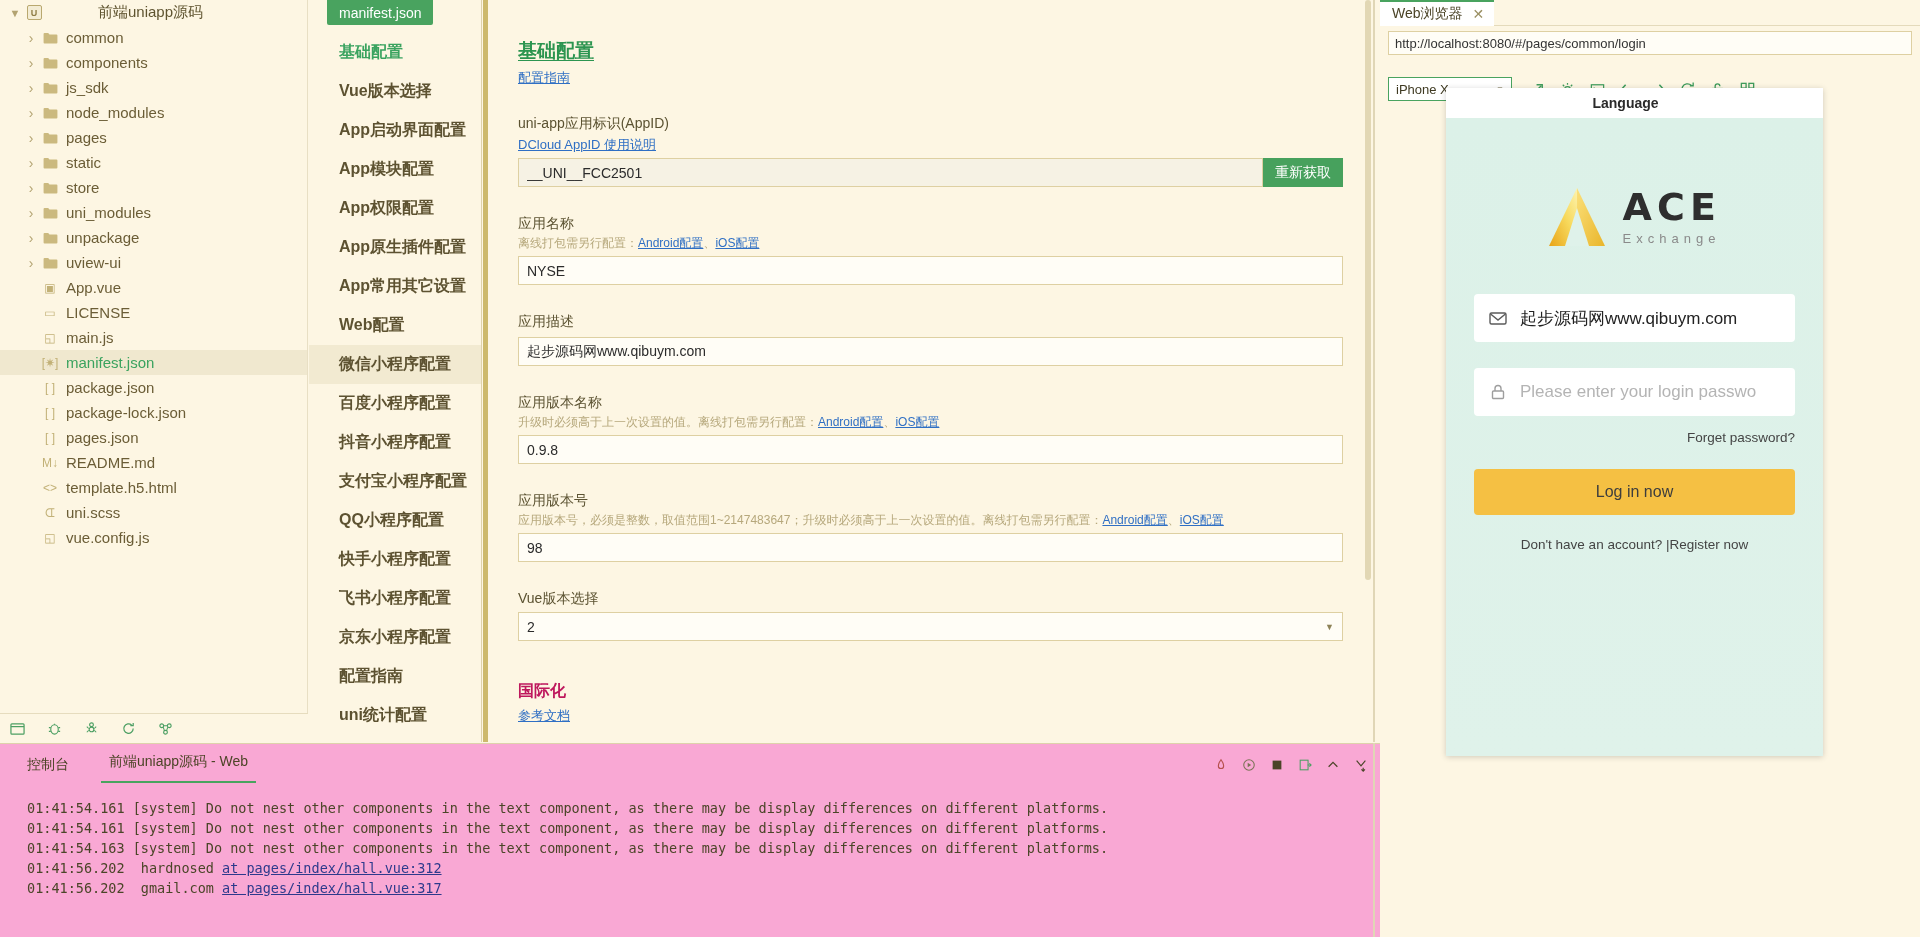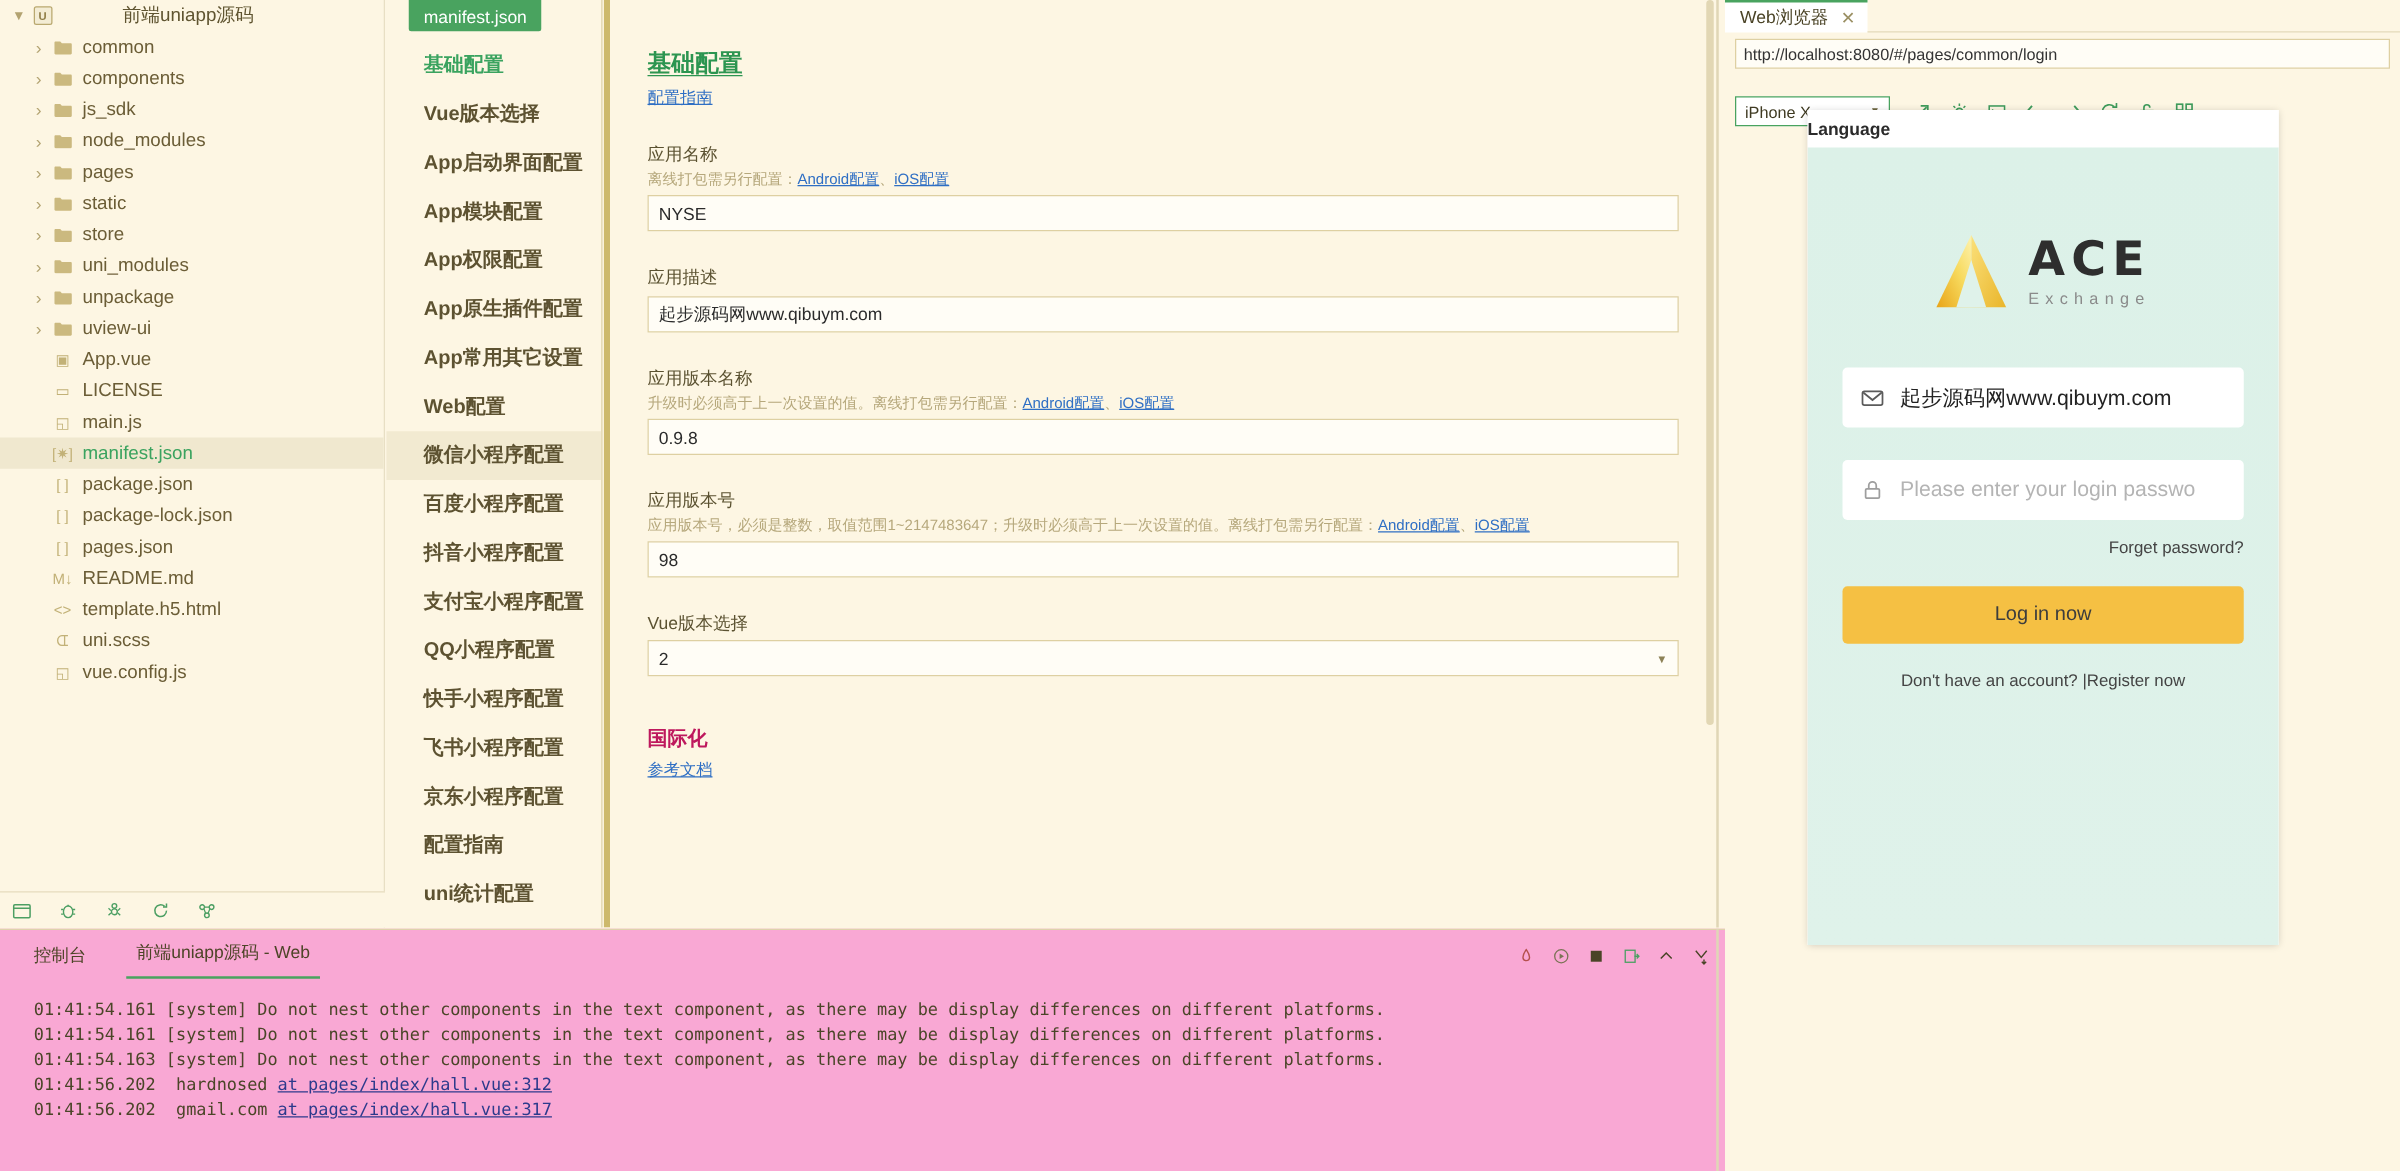--- a/index.html
+++ b/index.html
@@ -158,21 +158,21 @@
   .tbtn.first { margin-left: 10px; }
 
   
   .phone {
     position: absolute; left: 66px; top: 88px; width: 377px; height: 668px;
     background: #ffffff; box-shadow: 0 1px 6px rgba(0,0,0,0.18);
     overflow: hidden;
   }
   .ph-top {
     height: 30px; background: #ffffff; display: flex; align-items: center;
-    justify-content: flex-start; padding-right: 18px;
+    justify-content: center; padding-right: 18px;
   }
   .ph-lang { font-size: 14px; font-weight: bold; color: #2b2b2b; cursor: pointer; }
   .ph-body {
     height: 638px; background: #daf0e7;
     background: linear-gradient(180deg,#dcf1e8 0%, #dff2ea 100%);
     padding: 0 28px;
   }
   .logo-wrap {
     display: flex; align-items: center; justify-content: center;
     gap: 0; padding-top: 48px; height: 150px;
@@ -462,20 +462,28 @@
         <div class="nav-item">uni统计配置</div>
       </div>
   </div>
 
   <div class="form-panel">
     <div class="accent-bar"></div>
     <div class="form-body">
       <div class="sec-title">基础配置</div>
       <a class="sec-link">配置指南</a>
 
+      <div class="field">
+        <div class="field-label">uni-app应用标识(AppID)</div>
+        <a class="sec-link" style="margin-top:0">DCloud AppID 使用说明</a>
+        <div class="inp-row" style="margin-top:4px">
+          <input class="inp" value="__UNI__FCC2501" style="">
+          <button class="btn-green">重新获取</button>
+        </div>
+      </div>
 
       <div class="field">
         <div class="field-label">应用名称</div>
         <div class="field-hint">
           <span>离线打包需另行配置：</span><a>Android配置</a><span>、</span><a>iOS配置</a>
         </div>
         <input class="inp wide" style="width: 100%;" value="NYSE">
       </div>
 
       <div class="field">

